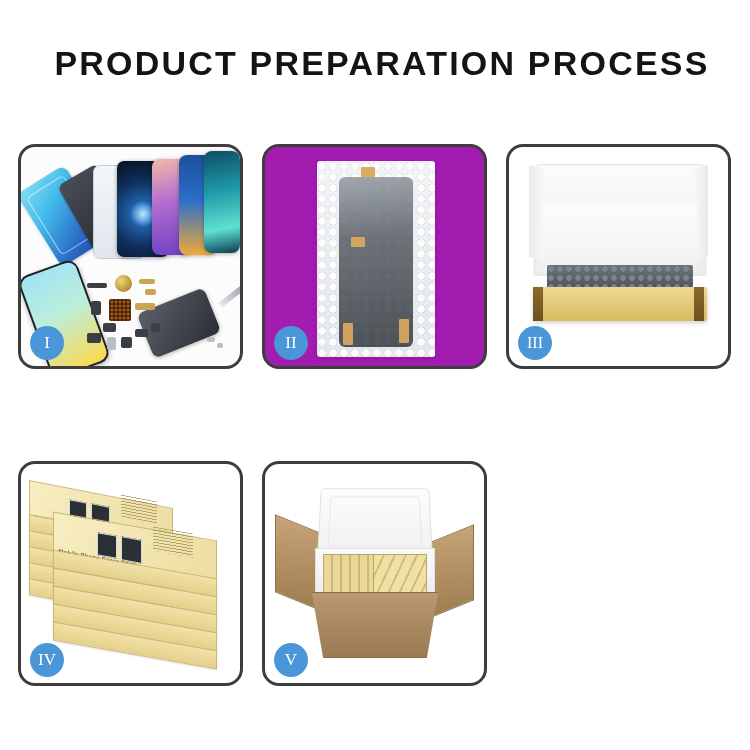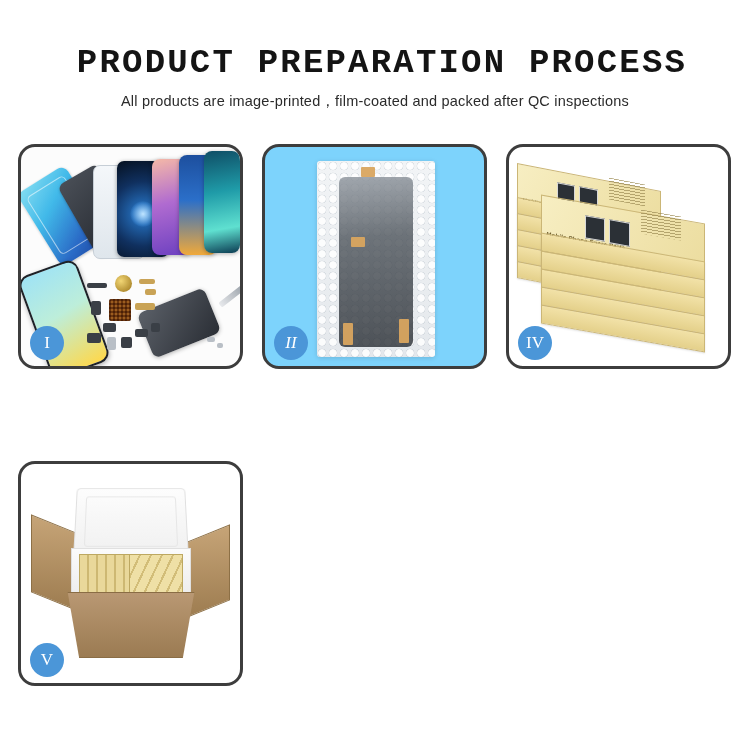--- a/index.html
+++ b/index.html
@@ -18,21 +18,21 @@
   
   .header { position: absolute; left: 0; top: 0; width: 750px; }
   .title {
     text-align: center;
     font-size: 34px;
     font-weight: 700;
     letter-spacing: 2.2px;
     color: #141414;
     margin: 44px 0 0 14px;
     line-height: 38px;
-    font-family: Liberation Mono, monospace;
+    font-family: Liberation Sans, sans-serif;
   }
   .subtitle {
     text-align: center;
     font-size: 14.5px;
     font-weight: 400;
     color: #2b2b2b;
     margin: 10px 0 0 0;
     letter-spacing: 0.2px;
     line-height: 18px;
   }
@@ -156,21 +156,21 @@
   .bit { position:absolute; background:#3a3f46; border-radius:2px; }
   .bit.gold { background:#c9a356; }
   .bit.silver { background:#b9bfc6; }
   .tweezer {
     position:absolute; left:196px; top:146px; width:30px; height:6px;
     background: linear-gradient(90deg,#e7e9ec,#9aa1a9);
     transform: rotate(-38deg); border-radius:2px;
   }
 
   
-  .p2 { background:#7dd3fc;font-style:italic; }
+  .p2 { background:#a21caf; }
   .bag {
     position:absolute; left:52px; top:14px; width:118px; height:196px;
     background: linear-gradient(180deg,#f2f4f6,#e4e8ec);
     border-radius:3px;
     box-shadow: 0 1px 5px rgba(0,0,0,.14);
     overflow:hidden;
   }
   .bag:before{
     content:""; position:absolute; inset:0;
     background-image:
@@ -328,21 +328,20 @@
     position:absolute; background: rgba(130,104,66,.55); border-radius:1px;
   }
 </style>
 </head>
 <body>
 
 <div class="page">
 
   <div class="header">
     <div class="title">PRODUCT PREPARATION PROCESS</div>
-    <div class="subtitle">All products are image-printed，film-coated and packed after QC inspections</div>
   </div>
 
   <div class="grid">
 
     <div class="panel p1">
       <div class="panel-stage">
         <div class="film"></div>
         <div class="phone-dark"></div>
         <div class="glass"></div>
         <div class="screen-blue"></div>
@@ -377,20 +376,33 @@
           <div class="inner-screen"></div>
           <div class="tape" style="left:44px;top:6px;"></div>
           <div class="tape" style="left:34px;top:76px;"></div>
           <div class="tape" style="left:26px;top:162px;height:22px;width:10px;"></div>
           <div class="tape" style="left:82px;top:158px;height:24px;width:10px;"></div>
         </div>
       </div>
       <div class="badge">II</div>
     </div>
 
+    <div class="panel p3">
+      <div class="panel-stage">
+        <div class="k-lid"></div>
+        <div class="k-lid-flapL"></div>
+        <div class="k-lid-flapR"></div>
+        <div class="k-foam"></div>
+        <div class="k-dark"></div>
+        <div class="k-base"></div>
+        <div class="k-base-side"></div>
+        <div class="k-base-side r"></div>
+      </div>
+      <div class="badge w3">III</div>
+    </div>
 
     <div class="panel p4">
       <div class="panel-stage stack">
 
         <div class="ybox-top" style="left:8px;top:30px;width:142px;height:36px;transform:skewY(11deg);"></div>
         <div class="lbl-text" style="left:14px;top:50px;transform:rotate(11deg) scale(1.25);">Mobile Phone Spare Parts</div>
         <div class="lbl-thumb" style="left:48px;top:37px;width:16px;height:19px;transform:skewY(11deg);"></div>
         <div class="lbl-thumb" style="left:70px;top:41px;width:17px;height:20px;transform:skewY(11deg);"></div>
         <div class="lbl-lines" style="left:100px;top:34px;width:36px;height:22px;transform:skewY(11deg);opacity:.7;"></div>
 

